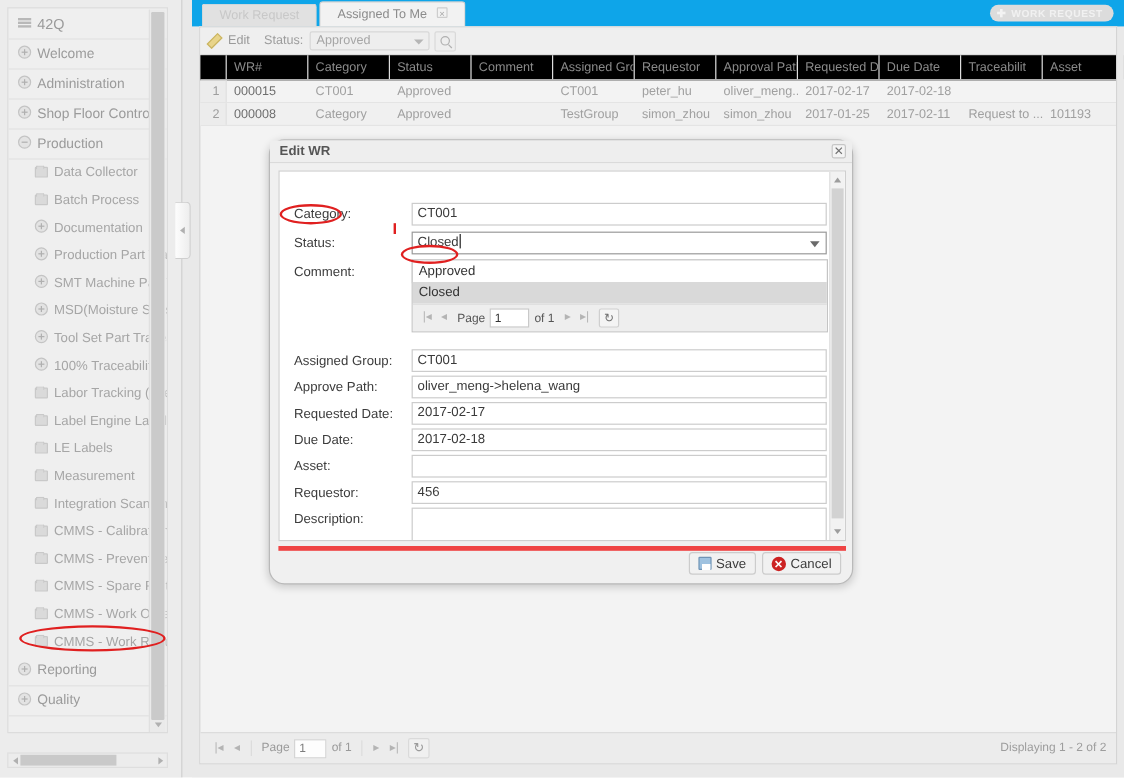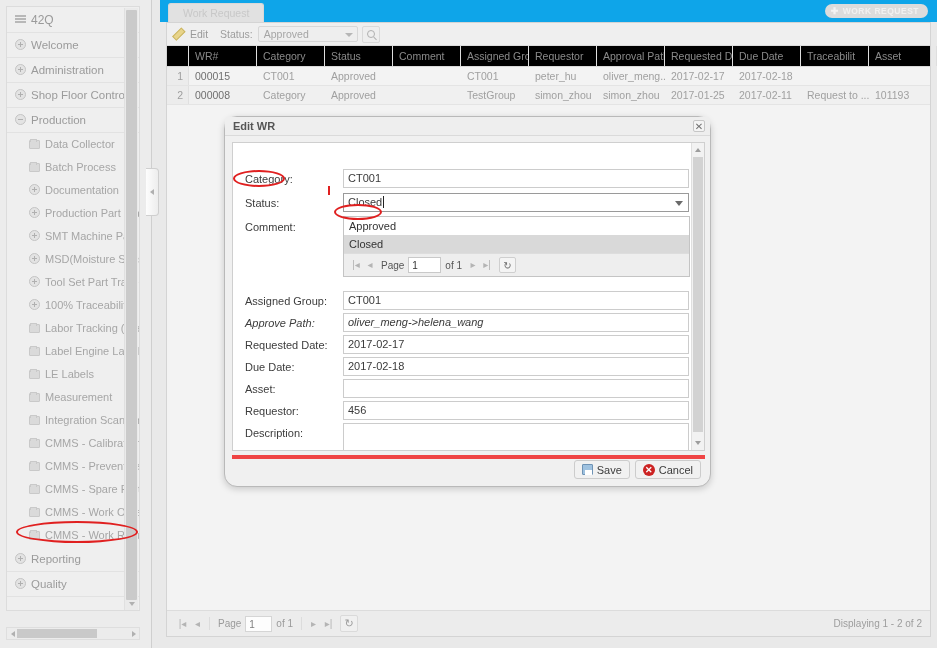--- a/index.html
+++ b/index.html
@@ -745,20 +745,21 @@
 
   <div id="collapse-handle">
     <span class="arr-l"></span>
   </div>
 
   <div id="main">
 
     <div id="topbar">
       <div id="tabstrip">
           <div class="tab"><span>Work Request</span></div>
+          <div class="tab active"><span>Assigned To Me</span><span class="closex">×</span></div>
         </div>
       <div id="wr-btn">
         <span class="plusicon">✚</span>
         <span>WORK REQUEST</span>
       </div>
     </div>
 
     <div id="panel">
 
       <div id="toolbar">
@@ -867,21 +868,21 @@
             <div class="finput focused"><span>Closed</span><span class="textcursor"></span><span class="caret-down"></span></div>
           </div>
           <div class="frow" style="top: 74px; width: 458px;">
             <div class="flabel">Comment:</div>
             <div class="finput"><span></span></div>
           </div>
           <div class="frow" style="top: 148px; width: 458px;">
             <div class="flabel">Assigned Group:</div>
             <div class="finput"><span>CT001</span></div>
           </div>
-          <div class="frow" style="top: 170px; width: 458px; font-style: italic;">
+          <div class="frow" style="top: 170px; width: 458px;">
             <div class="flabel">Approve Path:</div>
             <div class="finput"><span>oliver_meng-&gt;helena_wang</span></div>
           </div>
           <div class="frow" style="top: 192px; width: 458px;">
             <div class="flabel">Requested Date:</div>
             <div class="finput"><span>2017-02-17</span></div>
           </div>
           <div class="frow" style="top: 214px; width: 458px;">
             <div class="flabel">Due Date:</div>
             <div class="finput"><span>2017-02-18</span></div>

